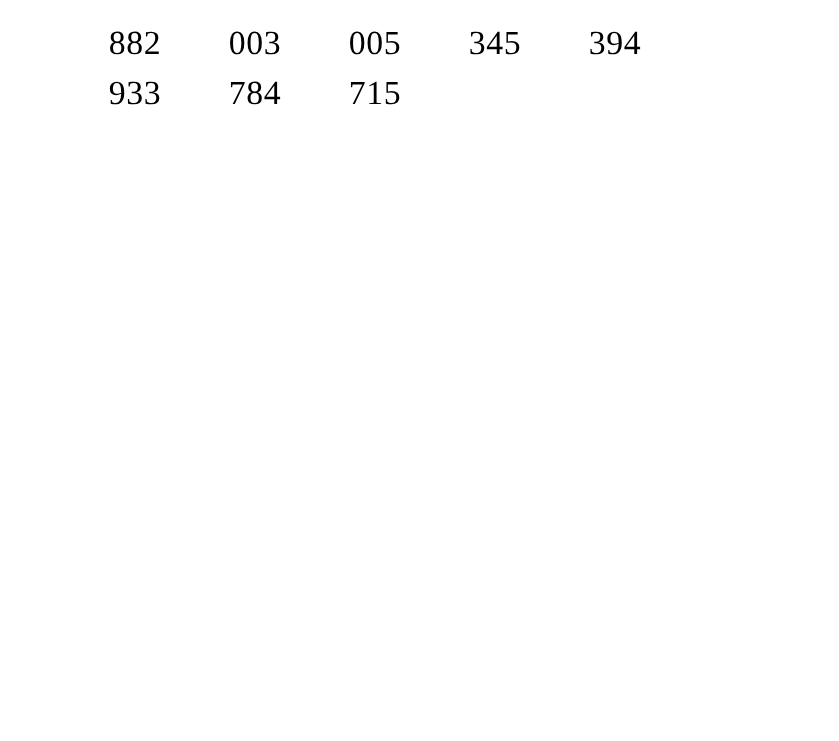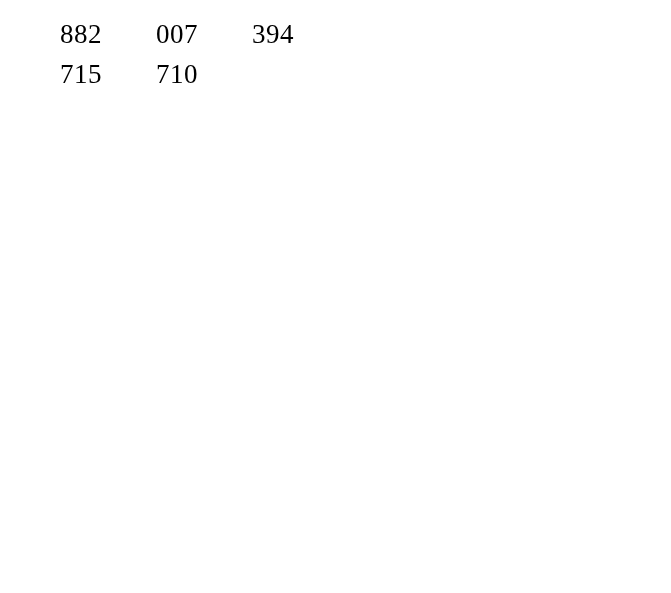--- a/index.html
+++ b/index.html
@@ -16,30 +16,33 @@
       padding-top: 14px;
       padding-left: 60px;
     }
     .row {
       display: flex;
       flex-direction: row;
       line-height: 40px;
     }
     .cell {
       width: 96px;
-      text-align: left;
+      text-align: center;
       letter-spacing: 0.5px;
     }
   </style>
 </head>
 <body>
 
 <div class="grid">
   <div class="row">
     <span class="cell">882</span>
-    <span class="cell">007</span>
+    <span class="cell">003</span>
+    <span class="cell">005</span>
+    <span class="cell">345</span>
     <span class="cell">394</span>
   </div>
   <div class="row">
+    <span class="cell">933</span>
+    <span class="cell">784</span>
     <span class="cell">715</span>
-    <span class="cell">710</span>
   </div>
 </div>
 
 </body></html>

